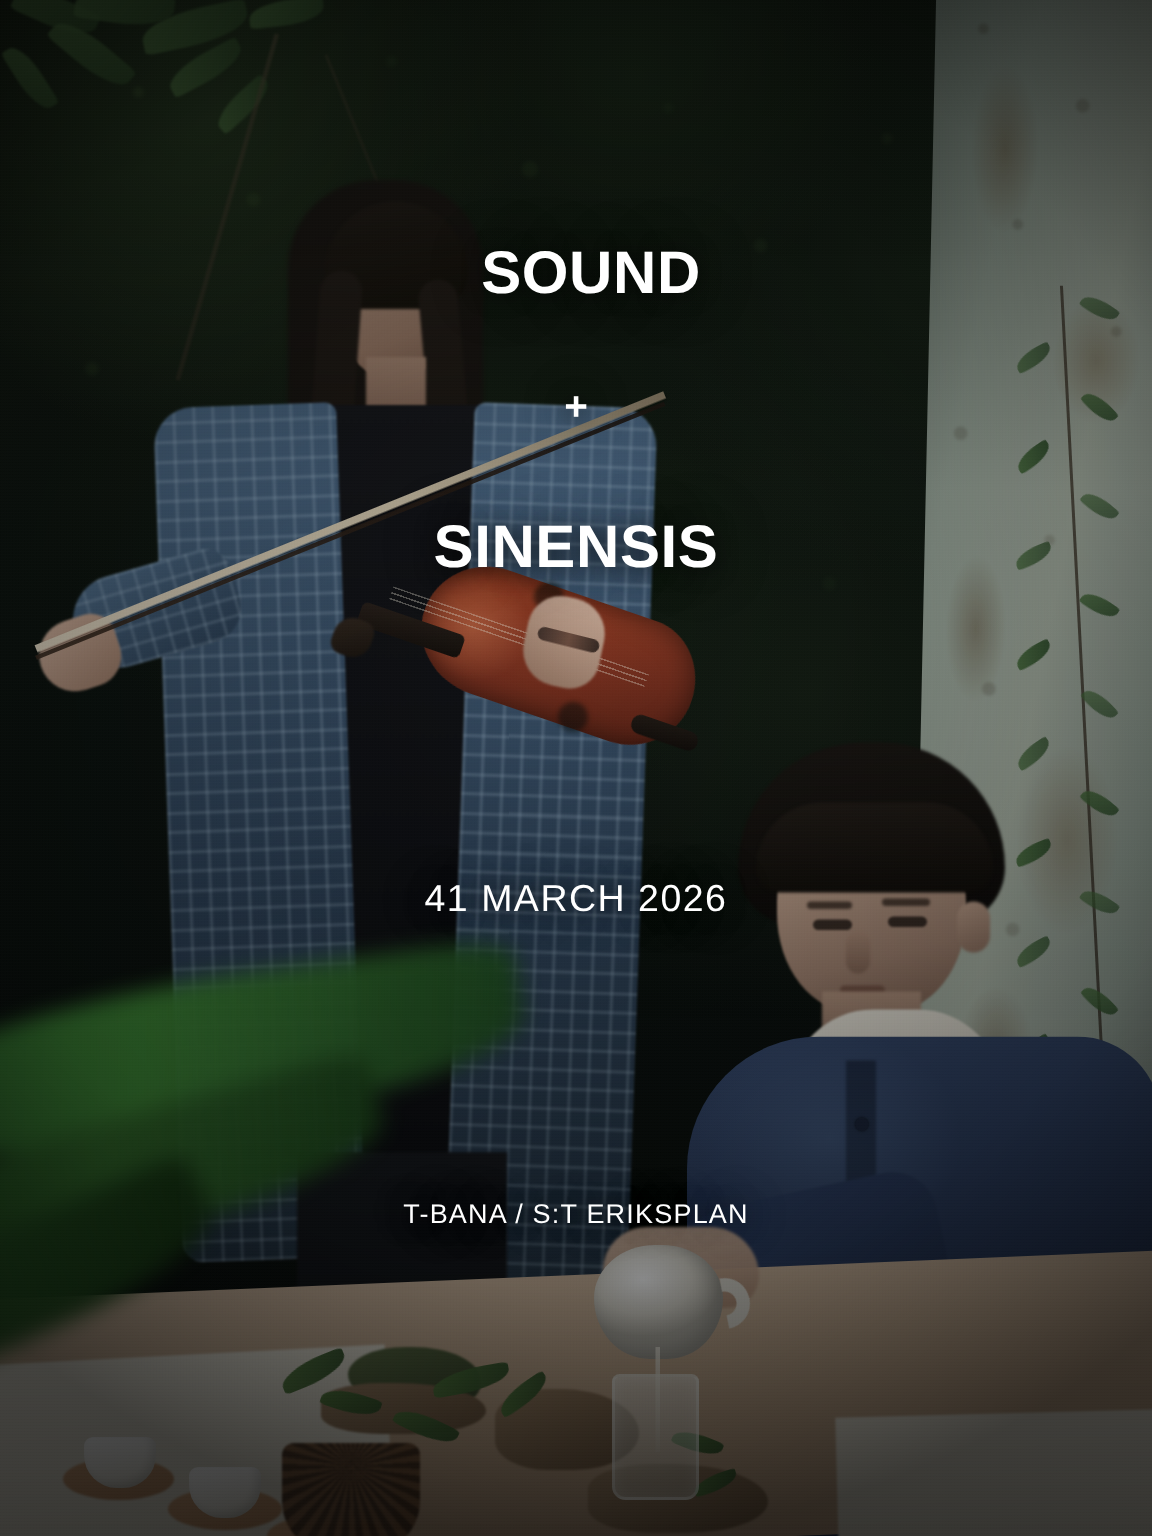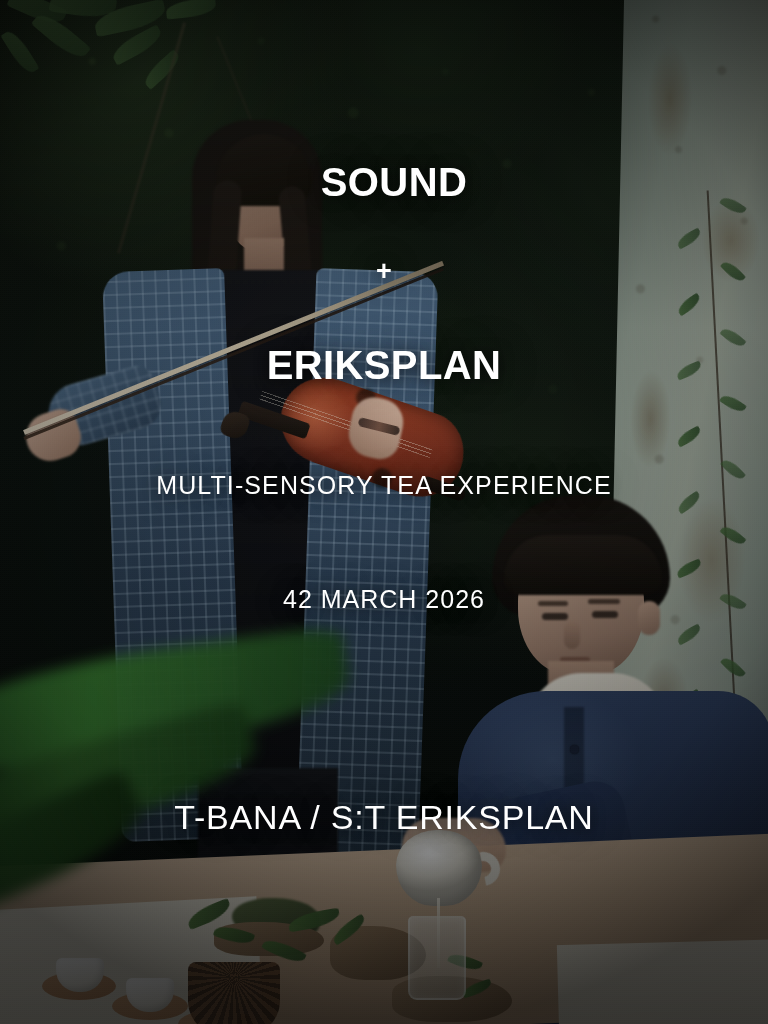--- a/index.html
+++ b/index.html
@@ -438,21 +438,21 @@
   .time {
     position:absolute; left:0; right:0; top:641px;
     font-size:25px; font-weight:normal; letter-spacing:1px; line-height:1;
   }
   .venue {
     position:absolute; left:0; right:0; top:745px;
     font-size:25px; font-weight:normal; letter-spacing:.8px; line-height:1;
   }
   .transit {
     position:absolute; left:0; right:0; top:800px;
-    font-size:34px; font-weight:normal; letter-spacing:.8px; line-height:1;
+    font-size:18px; font-weight:normal; letter-spacing:.8px; line-height:1;
   }
 </style>
 </head>
 <body>
 
 <div id="poster">
 
   <div class="photo">
 
     <div class="bg-forest"></div>
@@ -589,19 +589,18 @@
       <div class="fern-blade3"></div>
     </div>
 
     <div class="grade"></div>
     <div class="grain"></div>
   </div>
 
   <div class="overlay">
     <div class="title-main t-shadow">SOUND</div>
     <div class="title-plus t-shadow">+</div>
-    <div class="title-sub t-shadow">ERIKSPLAN</div>
-    <div class="tagline t-shadow">MULTI-SENSORY TEA EXPERIENCE</div>
-    <div class="date t-shadow">42 MARCH 2026</div>
+    <div class="title-sub t-shadow">SINENSIS</div>
+    <div class="date t-shadow">41 MARCH 2026</div>
     <div class="transit t-shadow">T-BANA / S:T ERIKSPLAN</div>
   </div>
 
 </div>
 
 </body></html>

